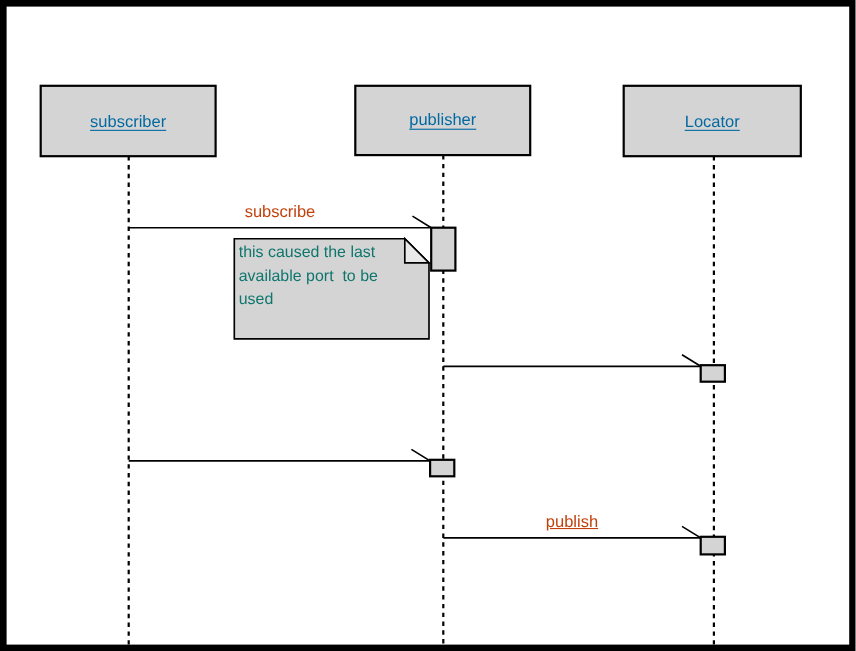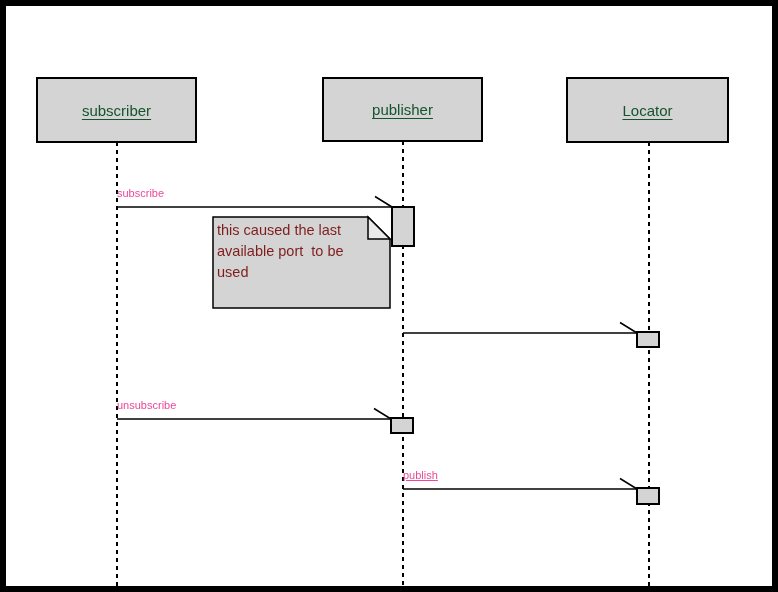--- a/index.html
+++ b/index.html
@@ -13,38 +13,38 @@
   }
   .frame{
     position:absolute;inset:0;
     border:6px solid #000;
     box-sizing:border-box;
     pointer-events:none;
   }
   svg.canvas{position:absolute;left:0;top:0;}
   .label{
     position:absolute;
-    color:#ec4899;
-    font-size:11px;
+    color:#c2410c;
+    font-size:15px;
     line-height:18px;
-    text-align:left;
+    text-align:center;
     white-space:nowrap;
   }
   .actor-label{
     position:absolute;
     display:flex;align-items:center;justify-content:center;
-    color:#14532d;
+    color:#0369a1;
     font-size:15px;
     text-decoration:underline;
     text-underline-offset:3px;
   }
   .note-text{
     position:absolute;
     left:217px;top:220px;width:168px;
-    color:#7f1d1d;
+    color:#0f766e;
     font-size:14.5px;
     line-height:21px;
     white-space:pre-wrap;
     text-align:left;
   }
 </style>
 </head>
 <body>
 
 <div class="stage">
@@ -88,21 +88,20 @@
       <path d="M 620 478.5 L 637 489" stroke="#000" stroke-width="1.5" fill="none"></path>
     </g>
     <rect x="637" y="488" width="22" height="16" fill="#d4d4d4" stroke="#000" stroke-width="2"></rect>
   </svg>
 
   <div class="actor-label" style="left:37px;top:78px;width:159px;height:64px;">subscriber</div>
   <div class="actor-label" style="left:323px;top:78px;width:159px;height:63px;">publisher</div>
   <div class="actor-label" style="left:567px;top:78px;width:161px;height:64px;">Locator</div>
 
   <div class="label" style="left:117px;top:184px;width:275px;">subscribe</div>
-  <div class="label" style="left:117px;top:396px;width:275px;">unsubscribe</div>
   <div class="label" style="left:403px;top:466px;width:234px;text-decoration:underline;">publish</div>
 
   <div class="note-text">this caused the last
 available port  to be
 used</div>
 
   <div class="frame"></div>
 </div>
 
 </body></html>

